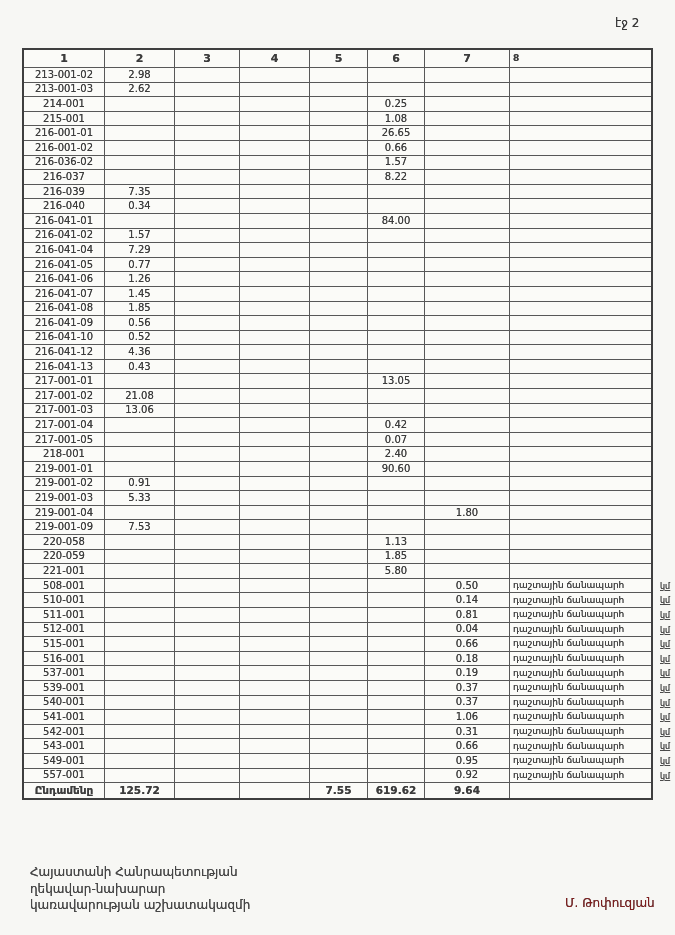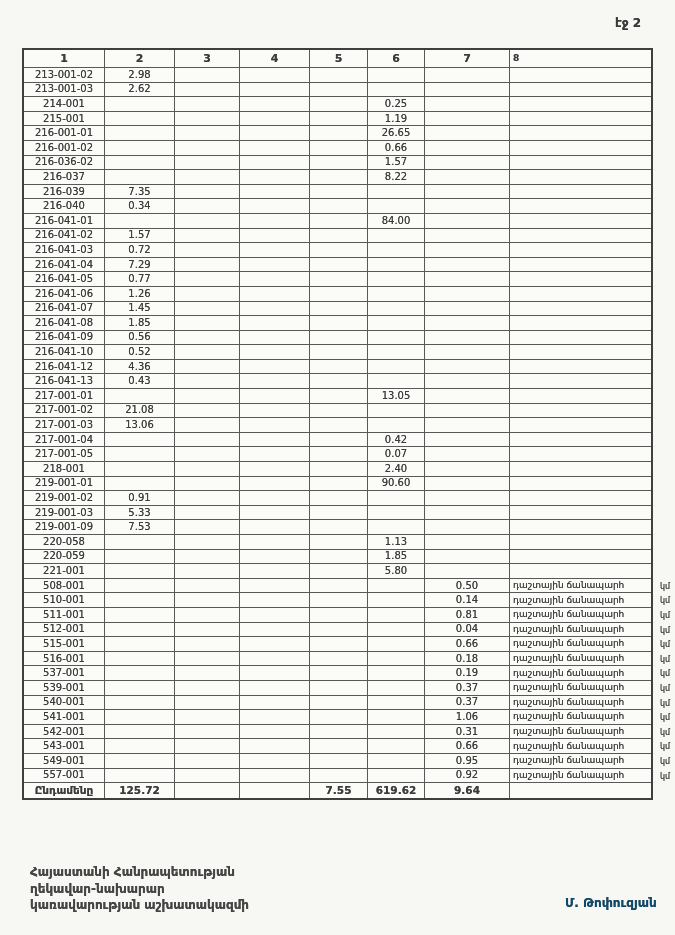--- a/index.html
+++ b/index.html
@@ -6,21 +6,21 @@
   html,body { width:675px; height:935px; }
   body {
     background:#f7f7f4;
     font-family:"DejaVu Sans", sans-serif;
     color:#3c3c3c;
     position:relative;
     overflow:hidden;
   }
   .page-label {
     position:absolute; top:16px; left:615px;
-    font-size:12px; font-weight:bold; color:#3a3a3a;
+    font-size:12px; font-weight:normal; color:#3a3a3a;
     text-shadow:0 0 0.5px #555;
   }
   .scan-table {
     position:absolute; left:22px; top:48px; width:631px;
     border:2px solid #3f3f3f; background:#fbfbf8;
     text-shadow:0 0 0.5px #5a5a5a;
   }
   .t-row {
     display:grid;
     grid-template-columns:81px 70px 65px 70px 58px 57px 85px 141px;
@@ -34,32 +34,32 @@
   .t-row > div {
     border-right:1px solid #585858;
     display:flex; align-items:center; justify-content:center;
     font-size:10px; line-height:1; white-space:nowrap; overflow:visible;
   }
   .t-row > div:last-of-type {
     border-right:none; justify-content:flex-start; padding-left:3px; font-size:9px;
   }
   .t-row .note {
     position:absolute; left:636px; top:3px;
-    font-size:8px; color:#4a4a4a;
+    font-size:8px; color:#4a4a4a;text-decoration:underline;
   }
   .t-row.total { font-weight:bold; }
   .t-row.total > div { font-size:10.5px; }
   .footer-org {
     position:absolute; left:30px; top:864px;
-    font-size:12px; font-weight:bold; color:#454545;
+    font-size:12px; font-weight:normal; color:#454545;
     line-height:16.5px; text-shadow:0 0 0.5px #555;
   }
   .signature {
     position:absolute; left:565px; top:896px;
-    font-size:12px; font-weight:bold; color:#0c4a6e;
+    font-size:12px; font-weight:normal; color:#7f1d1d;
     text-shadow:0 0 0.5px #555;
   }
 </style>
 </head>
 <body>
 
 <div class="page-label">էջ 2</div>
 
 <div class="scan-table">
   <div class="t-row header">
@@ -105,21 +105,21 @@
     <div></div>
     <div></div>
     <span class="note"></span>
   </div>
       <div class="t-row">
     <div>215-001</div>
     <div></div>
     <div></div>
     <div></div>
     <div></div>
-    <div>1.19</div>
+    <div>1.08</div>
     <div></div>
     <div></div>
     <span class="note"></span>
   </div>
       <div class="t-row">
     <div>216-001-01</div>
     <div></div>
     <div></div>
     <div></div>
     <div></div>
@@ -199,31 +199,20 @@
     <div>1.57</div>
     <div></div>
     <div></div>
     <div></div>
     <div></div>
     <div></div>
     <div></div>
     <span class="note"></span>
   </div>
       <div class="t-row">
-    <div>216-041-03</div>
-    <div>0.72</div>
-    <div></div>
-    <div></div>
-    <div></div>
-    <div></div>
-    <div></div>
-    <div></div>
-    <span class="note"></span>
-  </div>
-      <div class="t-row">
     <div>216-041-04</div>
     <div>7.29</div>
     <div></div>
     <div></div>
     <div></div>
     <div></div>
     <div></div>
     <div></div>
     <span class="note"></span>
   </div>
@@ -404,20 +393,31 @@
     <span class="note"></span>
   </div>
       <div class="t-row">
     <div>219-001-03</div>
     <div>5.33</div>
     <div></div>
     <div></div>
     <div></div>
     <div></div>
     <div></div>
+    <div></div>
+    <span class="note"></span>
+  </div>
+      <div class="t-row">
+    <div>219-001-04</div>
+    <div></div>
+    <div></div>
+    <div></div>
+    <div></div>
+    <div></div>
+    <div>1.80</div>
     <div></div>
     <span class="note"></span>
   </div>
       <div class="t-row">
     <div>219-001-09</div>
     <div>7.53</div>
     <div></div>
     <div></div>
     <div></div>
     <div></div>

